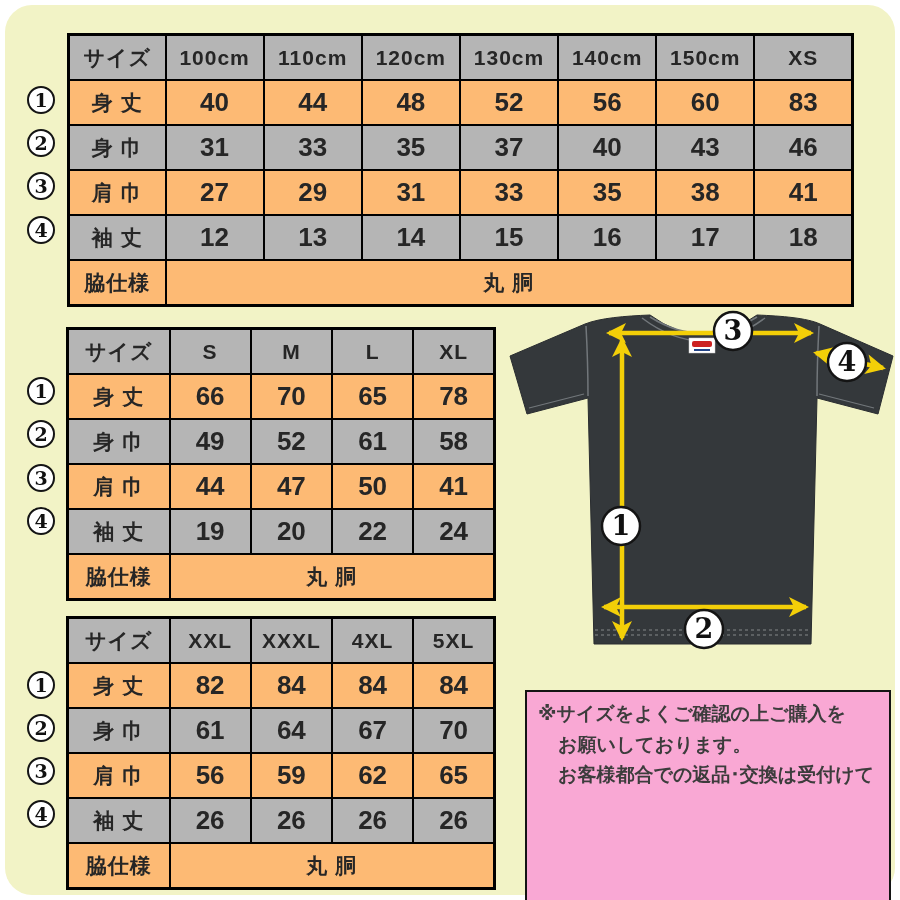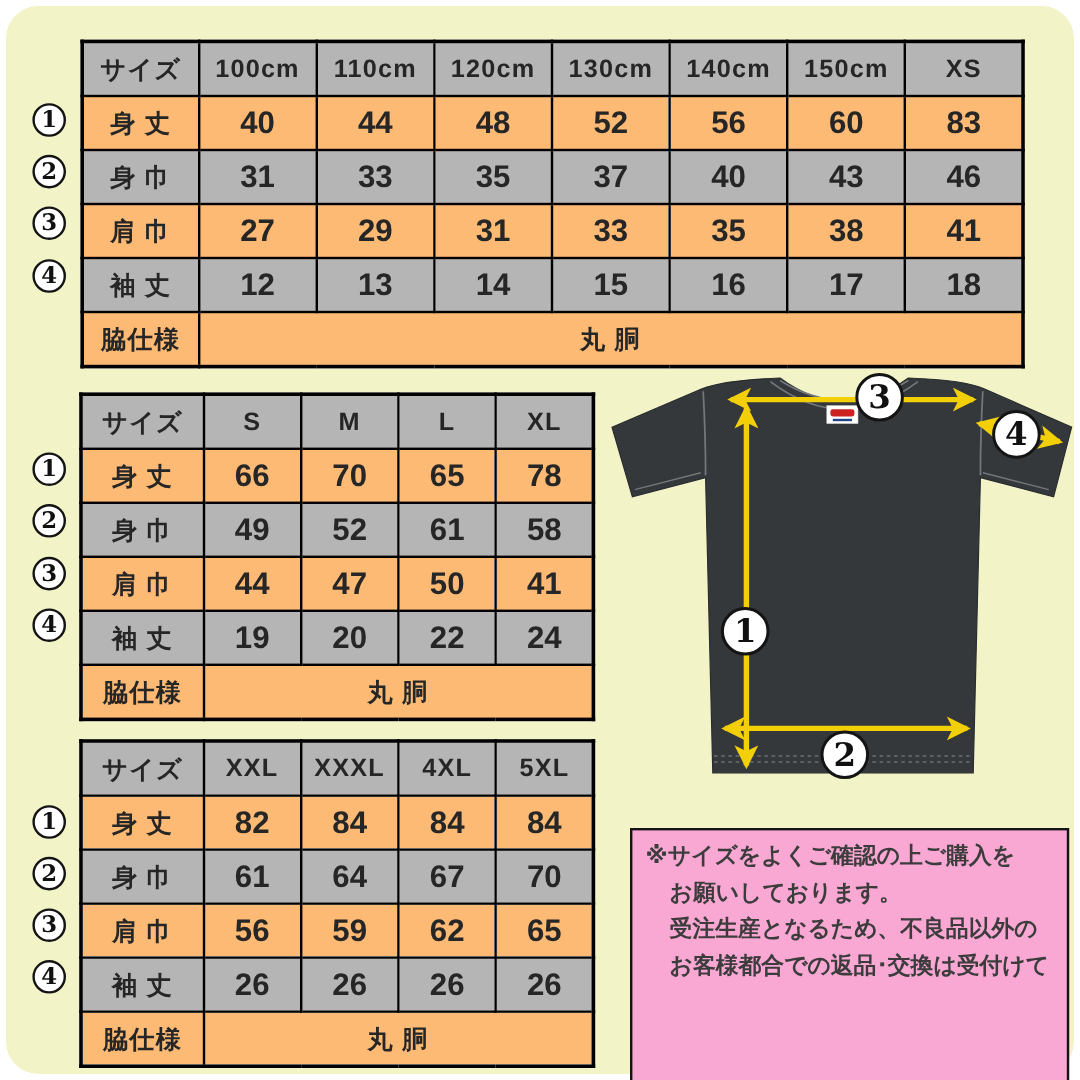--- a/index.html
+++ b/index.html
@@ -257,17 +257,16 @@
     <text class="cnum" x="342" y="63">4</text>
     <circle cx="116" cy="218" r="19" fill="#ffffff" stroke="#141414" stroke-width="2.5"></circle>
     <text class="cnum" x="116" y="227">1</text>
     <circle cx="199" cy="321" r="19" fill="#ffffff" stroke="#141414" stroke-width="2.5"></circle>
     <text class="cnum" x="199" y="330">2</text>
   </svg>
 
   <div class="notice">
     <div class="ln first">※サイズをよくご確認の上ご購入を</div>
     <div class="ln">お願いしております。</div>
-    <div class="ln">受注生産となるため、不良品以外の</div>
     <div class="ln">お客様都合での返品･交換は受付けて</div>
   </div>
 
 </div>
 
 </body></html>

